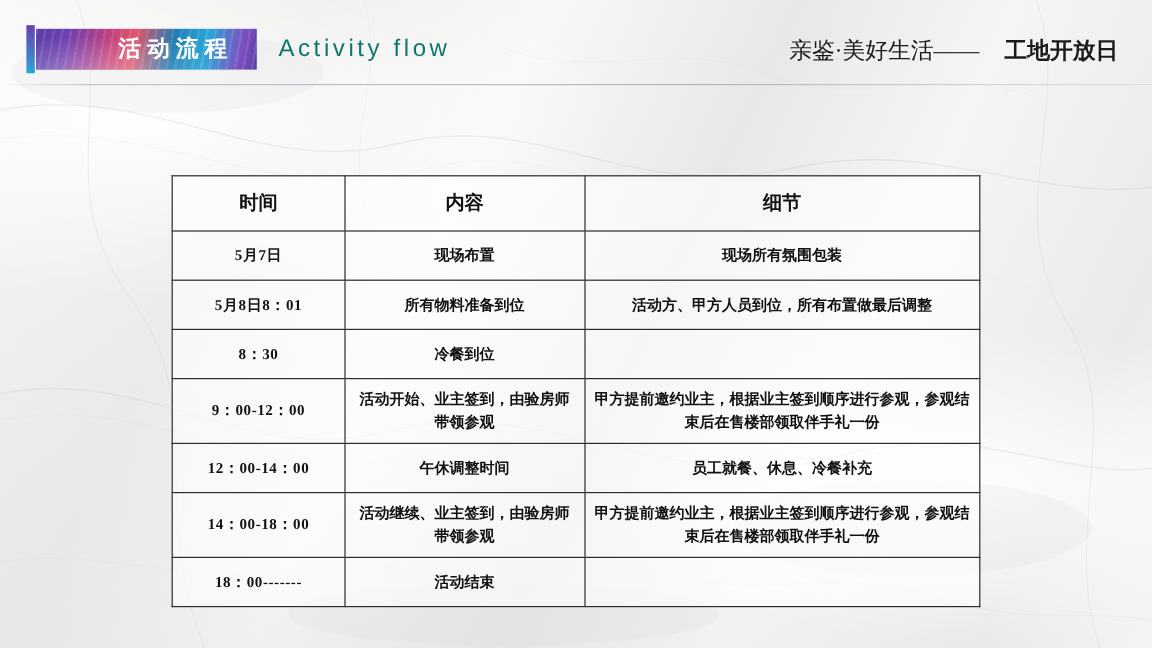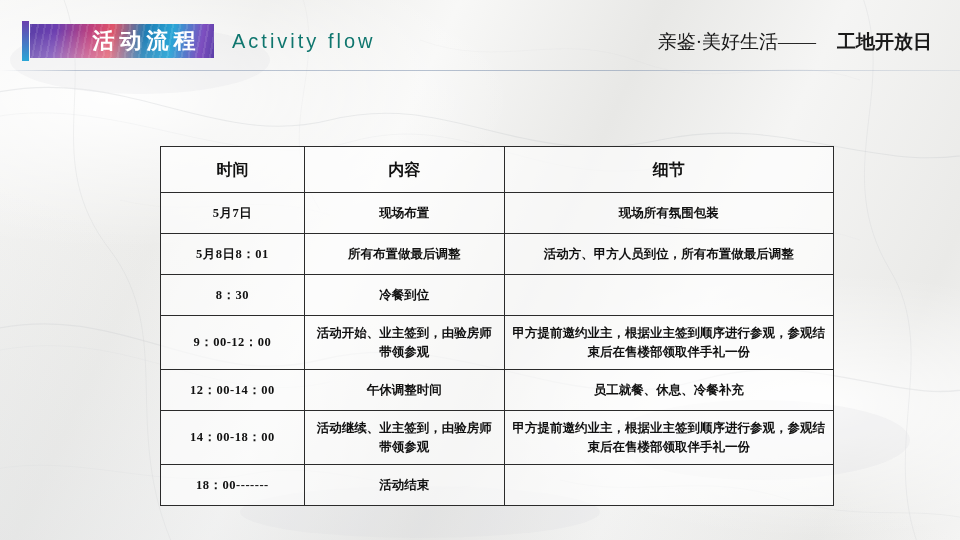--- a/index.html
+++ b/index.html
@@ -46,21 +46,21 @@
     overflow: hidden;
   }
   .badge::before {
     content: ""; position: absolute; inset: 0;
     background:
       repeating-linear-gradient(100deg, rgba(255,255,255,0.10) 0 2px, rgba(255,255,255,0) 2px 7px),
       radial-gradient(ellipse at 25% 120%, rgba(255,255,255,0.35), rgba(255,255,255,0) 60%);
   }
   .badge-label {
     position: relative;
-    color: #ffffff; font-size: 22px; font-weight: bold;
+    color: #ffffff; font-size: 19px; font-weight: bold;
     letter-spacing: 5px; text-indent: 5px;
     font-family: Liberation Serif, serif;
     white-space: nowrap;
     margin-left: 44px;
   }
   .badge-accent {
     position: absolute; left: 22px; top: 21px; width: 7px; height: 40px;
     background: linear-gradient(180deg, #6a3fae, #2aa6d6);
   }
   .header-en {
@@ -71,21 +71,20 @@
   .header-right {
     position: absolute; right: 28px; top: 29px;
     font-size: 19px; color: #1a1a1a; white-space: nowrap;
   }
   .header-right .tail { font-weight: bold; margin-left: 21px; }
 
   
   .table-wrap {
     position: absolute; left: 143px; top: 146px; width: 728px;
     z-index: 5;
-    margin-left: 17px;
   }
   table {
     border-collapse: collapse; width: 674px;
     background: rgba(255,255,255,0.62);
   }
   th, td {
     border: 1px solid #2b2b2b;
     text-align: center;
     vertical-align: middle;
     color: #111;
@@ -154,21 +153,21 @@
       </tr>
     </thead>
     <tbody>
       <tr>
         <td class="col-time">5月7日</td>
         <td>现场布置</td>
         <td>现场所有氛围包装</td>
       </tr>
       <tr>
         <td class="col-time">5月8日8：01</td>
-        <td>所有布置做最后调整</td>
+        <td>所有物料准备到位</td>
         <td>活动方、甲方人员到位，所有布置做最后调整</td>
       </tr>
       <tr>
         <td class="col-time">8：30</td>
         <td>冷餐到位</td>
         <td></td>
       </tr>
       <tr class="tall">
         <td class="col-time">9：00-12：00</td>
         <td>活动开始、业主签到，由验房师带领参观</td>

